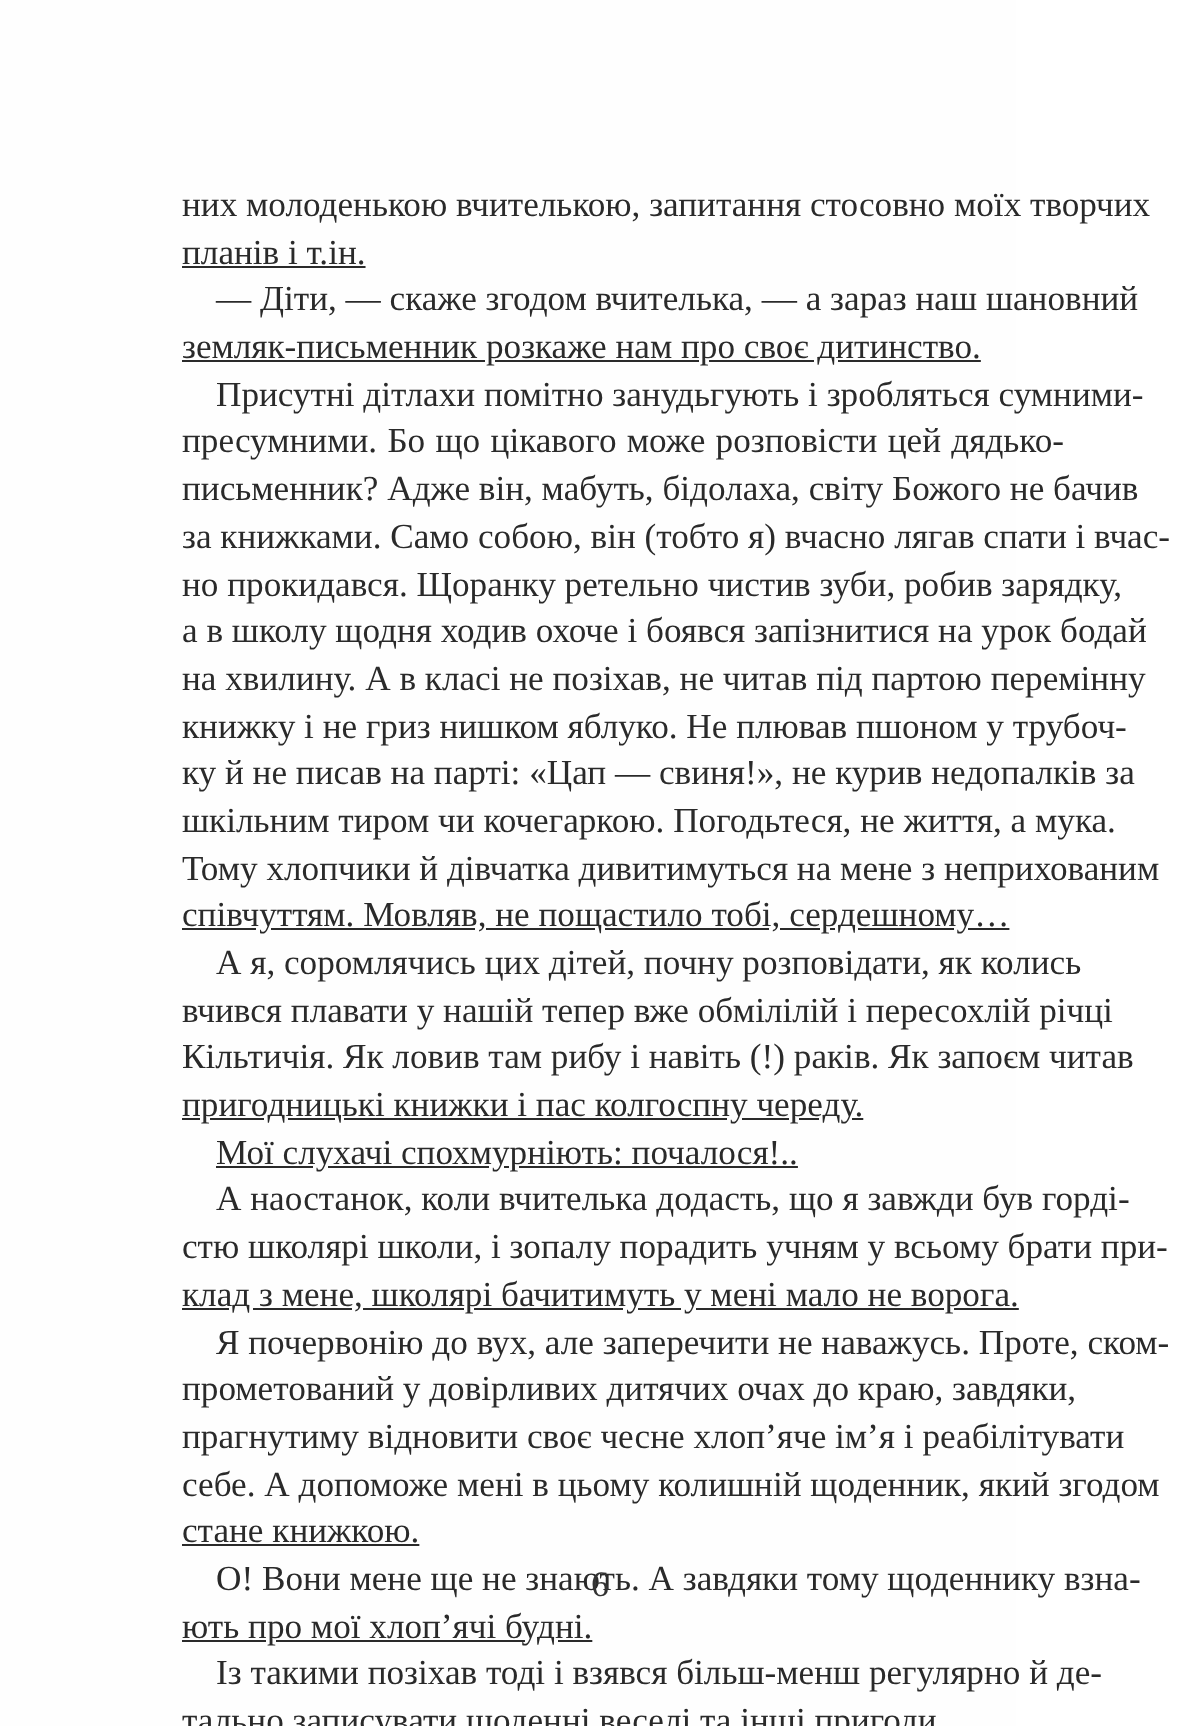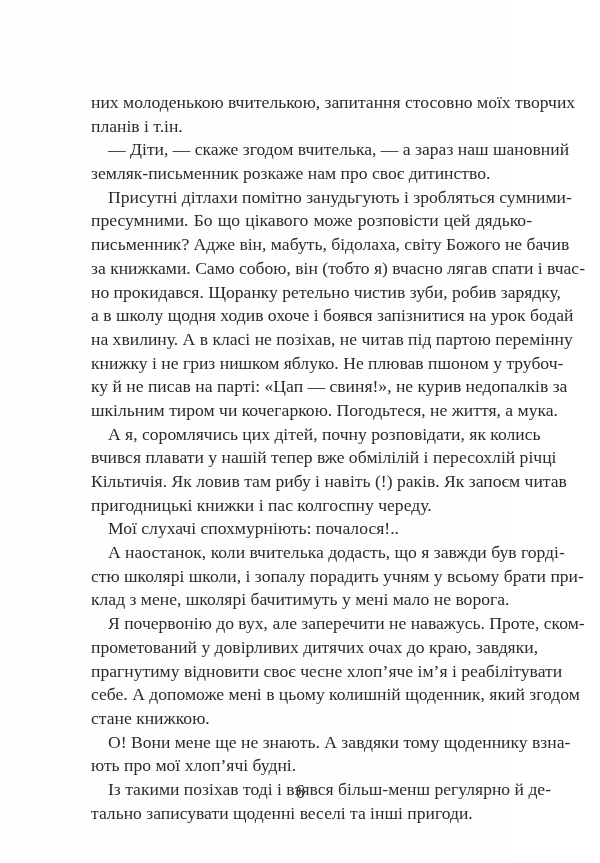--- a/index.html
+++ b/index.html
@@ -27,20 +27,21 @@
     height: 23.7px;
     line-height: 23.7px;
     font-family: "Liberation Serif", serif;
     font-size: 17.6px;
     white-space: nowrap;
     text-align: justify;
     text-align-last: justify;
   }
   .line.last {
     text-align-last: left;
+    text-decoration: underline;
   }
   .line.indent {
     padding-left: 17px;
   }
   .page-number {
     position: absolute;
     left: 0; width: 600px;
     top: 782px;
     text-align: center;
     font-family: "Liberation Serif", serif;
@@ -60,20 +61,22 @@
       <span class="line indent">Присутні дітлахи помітно занудьгують і зробляться сумними-</span>
       <span class="line">пресумними. Бо що цікавого може розповісти цей дядько-</span>
       <span class="line">письменник? Адже він, мабуть, бідолаха, світу Божого не бачив</span>
       <span class="line">за книжками. Само собою, він (тобто я) вчасно лягав спати і вчас-</span>
       <span class="line">но прокидався. Щоранку ретельно чистив зуби, робив зарядку,</span>
       <span class="line">а в школу щодня ходив охоче і боявся запізнитися на урок бодай</span>
       <span class="line">на хвилину. А в класі не позіхав, не читав під партою перемінну</span>
       <span class="line">книжку і не гриз нишком яблуко. Не плював пшоном у трубоч-</span>
       <span class="line">ку й не писав на парті: «Цап — свиня!», не курив недопалків за</span>
       <span class="line">шкільним тиром чи кочегаркою. Погодьтеся, не життя, а мука.</span>
+      <span class="line">Тому хлопчики й дівчатка дивитимуться на мене з неприхованим</span>
+      <span class="line last">співчуттям. Мовляв, не пощастило тобі, сердешному…</span>
       <span class="line indent">А я, соромлячись цих дітей, почну розповідати, як колись</span>
       <span class="line">вчився плавати у нашій тепер вже обмілілій і пересохлій річці</span>
       <span class="line">Кільтичія. Як ловив там рибу і навіть (!) раків. Як запоєм читав</span>
       <span class="line last">пригодницькі книжки і пас колгоспну череду.</span>
       <span class="line indent last">Мої слухачі спохмурніють: почалося!..</span>
       <span class="line indent">А наостанок, коли вчителька додасть, що я завжди був горді-</span>
       <span class="line">стю школярі школи, і зопалу порадить учням у всьому брати при-</span>
       <span class="line last">клад з мене, школярі бачитимуть у мені мало не ворога.</span>
       <span class="line indent">Я почервонію до вух, але заперечити не наважусь. Проте, ском-</span>
       <span class="line">прометований у довірливих дитячих очах до краю, завдяки,</span>

